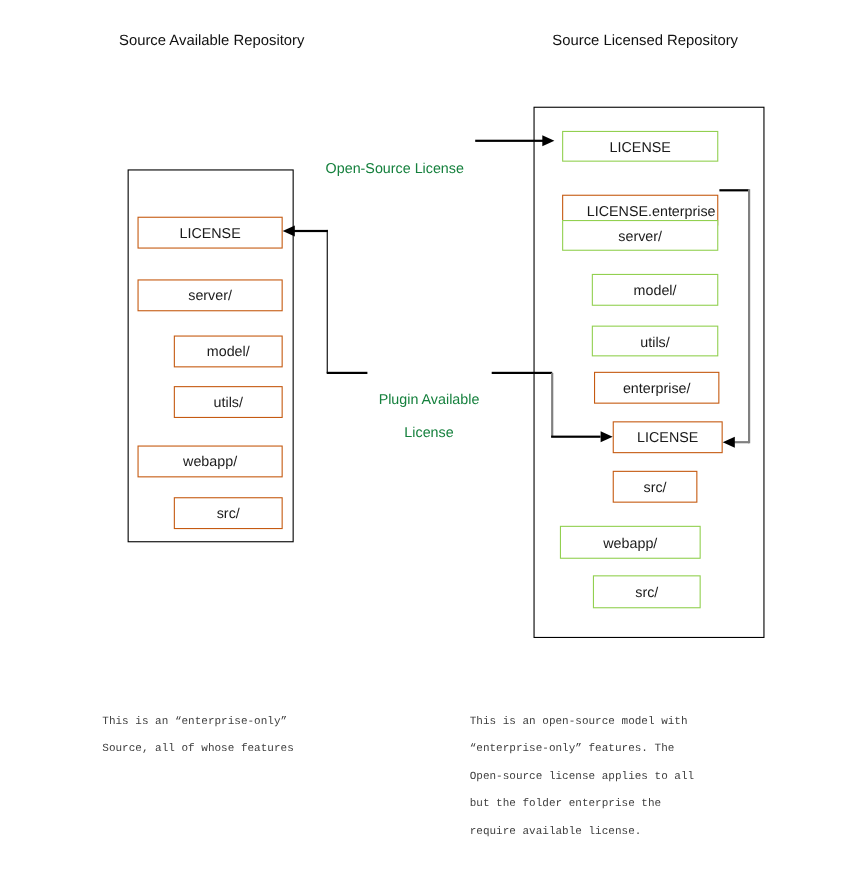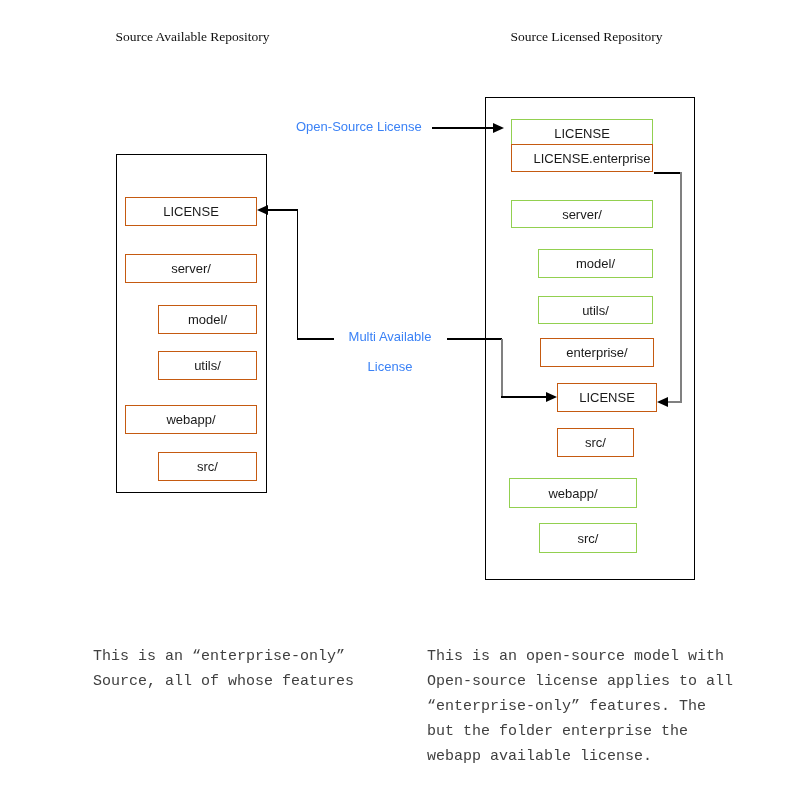--- a/index.html
+++ b/index.html
@@ -1,21 +1,21 @@
 <!DOCTYPE html>
 <html><head>
 <meta charset="utf-8">
 <style>
   html,body{margin:0;padding:0;background:#fff;}
   .canvas{
     position:relative;width:788px;height:801px;background:#ffffff;
     font-family:"Liberation Sans",sans-serif;color:#1a1a1a;overflow:hidden;
   }
   .title{
-    position:absolute;font-size:13.5px;color:#111;text-align:center;white-space:nowrap;font-family:Liberation Serif, serif;
+    position:absolute;font-size:13.5px;color:#111;text-align:center;white-space:nowrap;
   }
   .repo-frame{
     position:absolute;border:1px solid #000;background:#fff;box-sizing:border-box;
   }
   .node{
     position:absolute;box-sizing:border-box;background:#fff;
     display:flex;align-items:center;justify-content:center;
     font-size:13px;white-space:nowrap;
   }
   .node.orange{border:1.5px solid #C55A11;}
@@ -26,82 +26,82 @@
     position:absolute;width:0;height:0;
     border-top:5px solid transparent;border-bottom:5px solid transparent;
     border-left:11px solid #000;
   }
   .arrow-left{
     position:absolute;width:0;height:0;
     border-top:5px solid transparent;border-bottom:5px solid transparent;
     border-right:11px solid #000;
   }
   .edge-label{
-    position:absolute;font-size:13px;color:#3b82f6;white-space:nowrap;
+    position:absolute;font-size:13px;color:#15803d;white-space:nowrap;margin-top:26px;
   }
   .note{
     position:absolute;font-family:"Liberation Mono",monospace;
-    font-size:15px;line-height:25px;color:#404040;white-space:nowrap;
+    font-size:10px;line-height:25px;color:#404040;white-space:nowrap;
   }
 </style>
 </head>
 <body>
 
 <div class="canvas">
 
   <div class="title" style="left:60px;top:29px;width:265px;">Source Available Repository</div>
   <div class="title" style="left:454px;top:29px;width:265px;">Source Licensed Repository</div>
 
   <div class="repo-frame" style="left:116px;top:154px;width:151px;height:339px;"></div>
   <div class="node orange" style="left:125px;top:197px;width:132px;height:29px;">LICENSE</div>
   <div class="node orange" style="left:125px;top:254px;width:132px;height:29px;">server/</div>
   <div class="node orange" style="left:158px;top:305px;width:99px;height:29px;">model/</div>
   <div class="node orange" style="left:158px;top:351px;width:99px;height:29px;">utils/</div>
   <div class="node orange" style="left:125px;top:405px;width:132px;height:29px;">webapp/</div>
   <div class="node orange" style="left:158px;top:452px;width:99px;height:29px;">src/</div>
 
   <div class="repo-frame" style="left:485px;top:97px;width:210px;height:483px;"></div>
   <div class="node green" style="left:511px;top:119px;width:142px;height:28px;">LICENSE</div>
-  <div class="node orange" style="left:511px;top:144px;width:142px;height:28px;padding-left:20px;">LICENSE.enterprise</div>
+  <div class="node orange" style="left:511px;top:177px;width:142px;height:28px;padding-left:20px;">LICENSE.enterprise</div>
   <div class="node green" style="left:511px;top:200px;width:142px;height:28px;">server/</div>
   <div class="node green" style="left:538px;top:249px;width:115px;height:29px;">model/</div>
   <div class="node green" style="left:538px;top:296px;width:115px;height:28px;">utils/</div>
   <div class="node orange" style="left:540px;top:338px;width:114px;height:29px;">enterprise/</div>
   <div class="node orange" style="left:557px;top:383px;width:100px;height:29px;">LICENSE</div>
   <div class="node orange" style="left:557px;top:428px;width:77px;height:29px;">src/</div>
   <div class="node green" style="left:509px;top:478px;width:128px;height:30px;">webapp/</div>
   <div class="node green" style="left:539px;top:523px;width:98px;height:30px;">src/</div>
 
   <div class="edge-label" style="left:296px;top:119px;">Open-Source License</div>
   <div class="line" style="left:432px;top:127px;width:62px;height:1.5px;"></div>
   <div class="arrow-right" style="left:493px;top:123px;"></div>
 
   <div class="arrow-left" style="left:257px;top:205px;"></div>
   <div class="line" style="left:266px;top:209px;width:32px;height:1.5px;"></div>
   <div class="line" style="left:296.5px;top:209px;width:1.5px;height:130px;"></div>
   <div class="line" style="left:296.5px;top:338px;width:37px;height:1.5px;"></div>
 
-  <div class="edge-label" style="left:333px;top:329px;width:114px;text-align:center;">Multi Available</div>
+  <div class="edge-label" style="left:333px;top:329px;width:114px;text-align:center;">Plugin Available</div>
   <div class="edge-label" style="left:333px;top:359px;width:114px;text-align:center;">License</div>
 
   <div class="line" style="left:447px;top:338px;width:55px;height:1.5px;"></div>
   <div class="line gray" style="left:500.5px;top:339px;width:2px;height:58px;"></div>
   <div class="line" style="left:501px;top:396px;width:45px;height:1.5px;"></div>
   <div class="arrow-right" style="left:546px;top:392px;"></div>
 
   <div class="line" style="left:654px;top:172px;width:27px;height:1.5px;"></div>
   <div class="line gray" style="left:679.5px;top:172px;width:2px;height:231px;"></div>
   <div class="line gray" style="left:667px;top:401px;width:14px;height:2px;"></div>
   <div class="arrow-left" style="left:657px;top:397px;"></div>
 
   <div class="note" style="left:93px;top:644px;">
     <div>This is an “enterprise-only”</div>
     <div>Source, all of whose features</div>
   </div>
   <div class="note" style="left:427px;top:644px;">
     <div>This is an open-source model with</div>
+    <div>“enterprise-only” features. The</div>
     <div>Open-source license applies to all</div>
-    <div>“enterprise-only” features. The</div>
     <div>but the folder enterprise the</div>
-    <div>webapp available license.</div>
+    <div>require available license.</div>
   </div>
 
 </div>
 
 </body></html>

